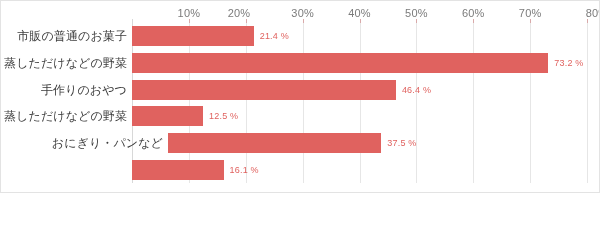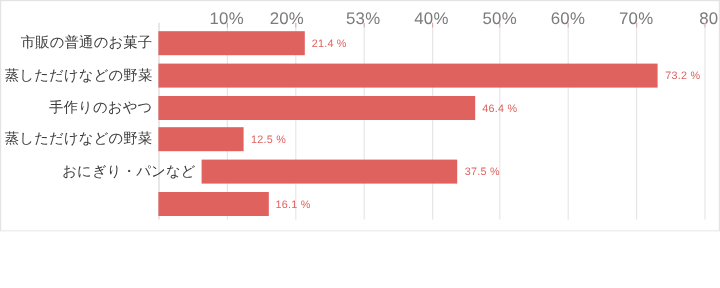--- a/index.html
+++ b/index.html
@@ -38,21 +38,21 @@
     top: -4px;
     bottom: 0;
     left: 0;
     width: 1px;
     background: #d8d8d8;
   }
   .tick-label {
     position: absolute;
     top: 6px;
     transform: translateX(-50%);
-    font-size: 14px;
+    font-size: 11px;
     color: #7b7b7b;
     white-space: nowrap;
     letter-spacing: 0.2px;
   }
   .tick-mark {
     position: absolute;
     top: 18px;
     width: 1px;
     height: 4px;
     background: #d9a9a9;
@@ -107,21 +107,21 @@
         <div class="gridline" style="left: 284.375px;"></div>
         <div class="gridline" style="left: 341.25px;"></div>
         <div class="gridline" style="left: 398.125px;"></div>
         <div class="gridline" style="left: 455px;"></div>
       </div>
     <div id="tick-labels">
         <div class="tick-label" style="left: 56.875px; top: -16px;">10%</div>
         <div class="tick-mark" style="left: 56.875px; top: -4px;"></div>
         <div class="tick-label" style="left: 107px; top: -16px;">20%</div>
         <div class="tick-mark" style="left: 113.75px; top: -4px;"></div>
-        <div class="tick-label" style="left: 170.625px; top: -16px;">53%</div>
+        <div class="tick-label" style="left: 170.625px; top: -16px;">30%</div>
         <div class="tick-mark" style="left: 170.625px; top: -4px;"></div>
         <div class="tick-label" style="left: 227.5px; top: -16px;">40%</div>
         <div class="tick-mark" style="left: 227.5px; top: -4px;"></div>
         <div class="tick-label" style="left: 284.375px; top: -16px;">50%</div>
         <div class="tick-mark" style="left: 284.375px; top: -4px;"></div>
         <div class="tick-label" style="left: 341.25px; top: -16px;">60%</div>
         <div class="tick-mark" style="left: 341.25px; top: -4px;"></div>
         <div class="tick-label" style="left: 398.125px; top: -16px;">70%</div>
         <div class="tick-mark" style="left: 398.125px; top: -4px;"></div>
         <div class="tick-label" style="left: 455px; top: -16px; padding-left: 20px;">80%</div>

